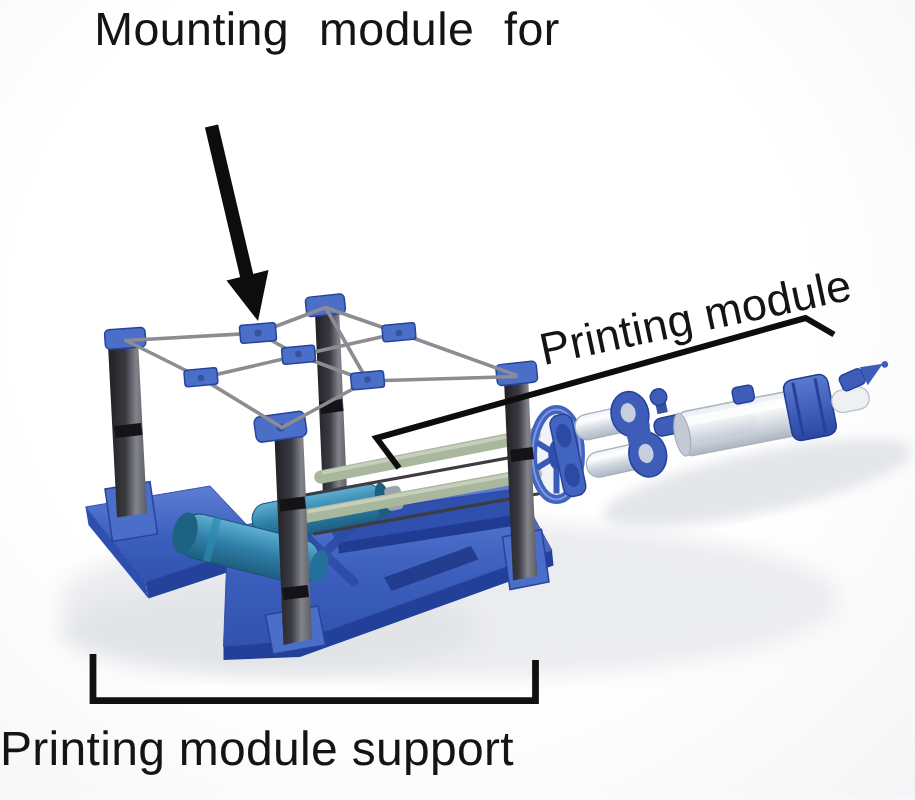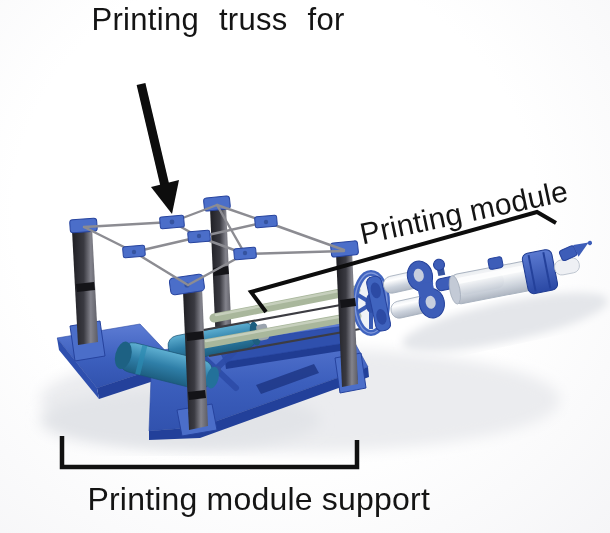--- a/index.html
+++ b/index.html
@@ -16,21 +16,21 @@
     left:0;top:5;width:436px;text-align:center;
     font-size:31px;line-height:39px;letter-spacing:.3px;
   }
   .label-truss .l1{word-spacing:11px;}
   .label-truss .l2{word-spacing:2px;}
   .label-module{
     left:357px;top:218px;font-size:30px;white-space:nowrap;
     transform:rotate(-12deg);transform-origin:left top;letter-spacing:.2px;
   }
   .label-support{
-    left:0;top:481px;width:430px;text-align:right;
+    left:0;top:481px;width:430px;text-align:left;
     font-size:32px;letter-spacing:.2px;white-space:nowrap;
   }
 </style>
 </head>
 <body>
 
 <div class="stage">
 
 <svg width="610" height="533" viewBox="0 0 610 533">
   <defs>
@@ -237,20 +237,20 @@
 
   <g>
     <line x1="141" y1="84" x2="165" y2="186" stroke="#0d0d0d" stroke-width="9"></line>
     <polygon points="172,214 151,187 179,180" fill="#0d0d0d"></polygon>
   </g>
   <polyline points="266,312 251,292 537,212 556,223" fill="none" stroke="#0d0d0d" stroke-width="4"></polyline>
   <polyline points="62,436 62,467 357,467 357,440" fill="none" stroke="#111111" stroke-width="4.5"></polyline>
 </svg>
 
   <div class="label label-truss">
-    <div class="l1">Printing truss for</div>
+    <div class="l1">Mounting module for</div>
   </div>
 
   <div class="label label-module">Printing module</div>
 
   <div class="label label-support">Printing module support</div>
 
 </div>
 
 </body></html>

